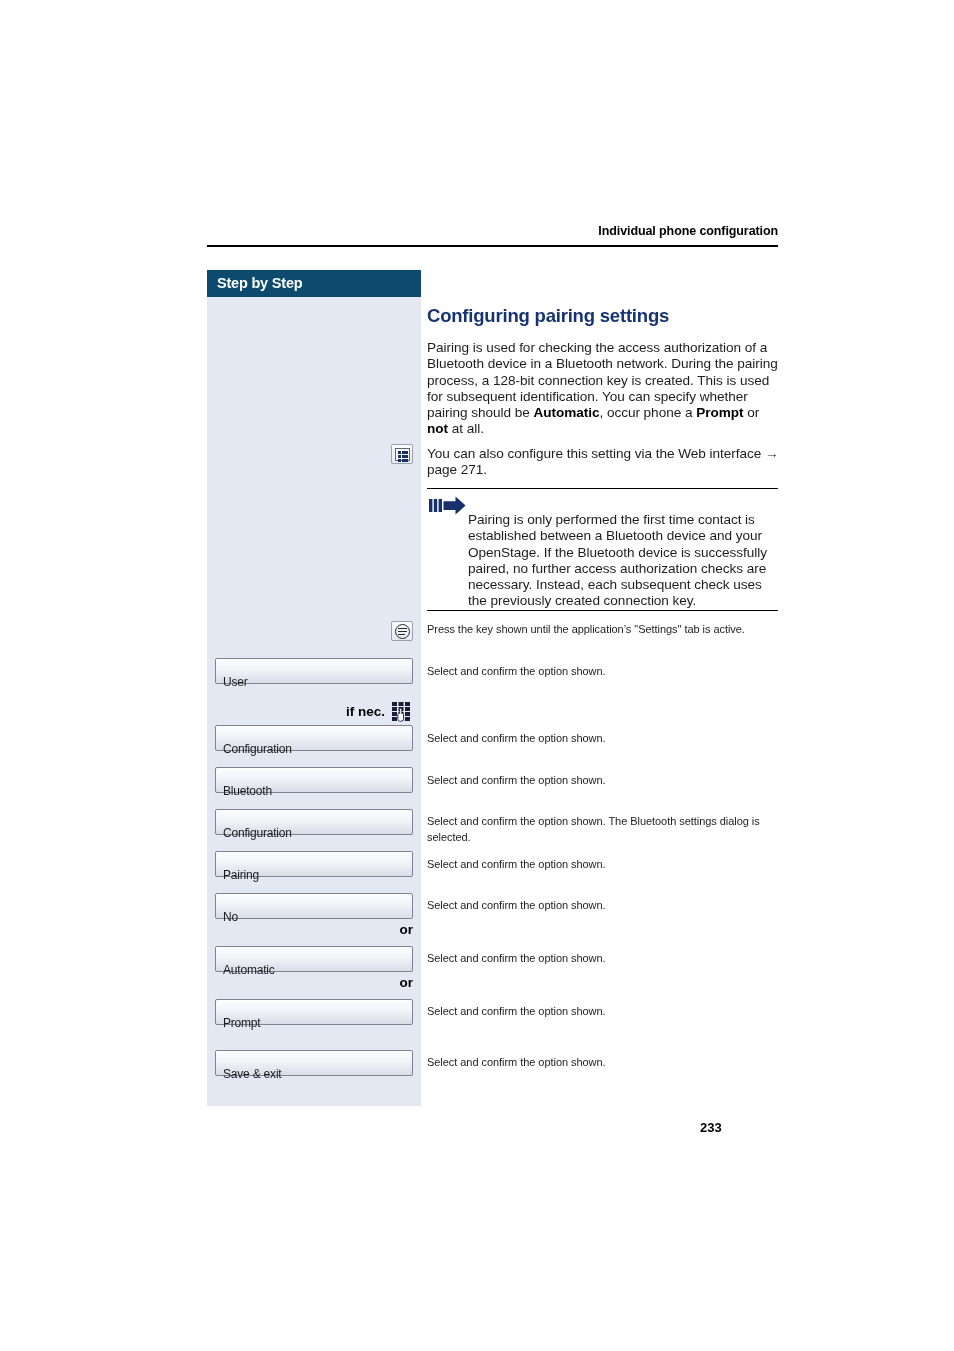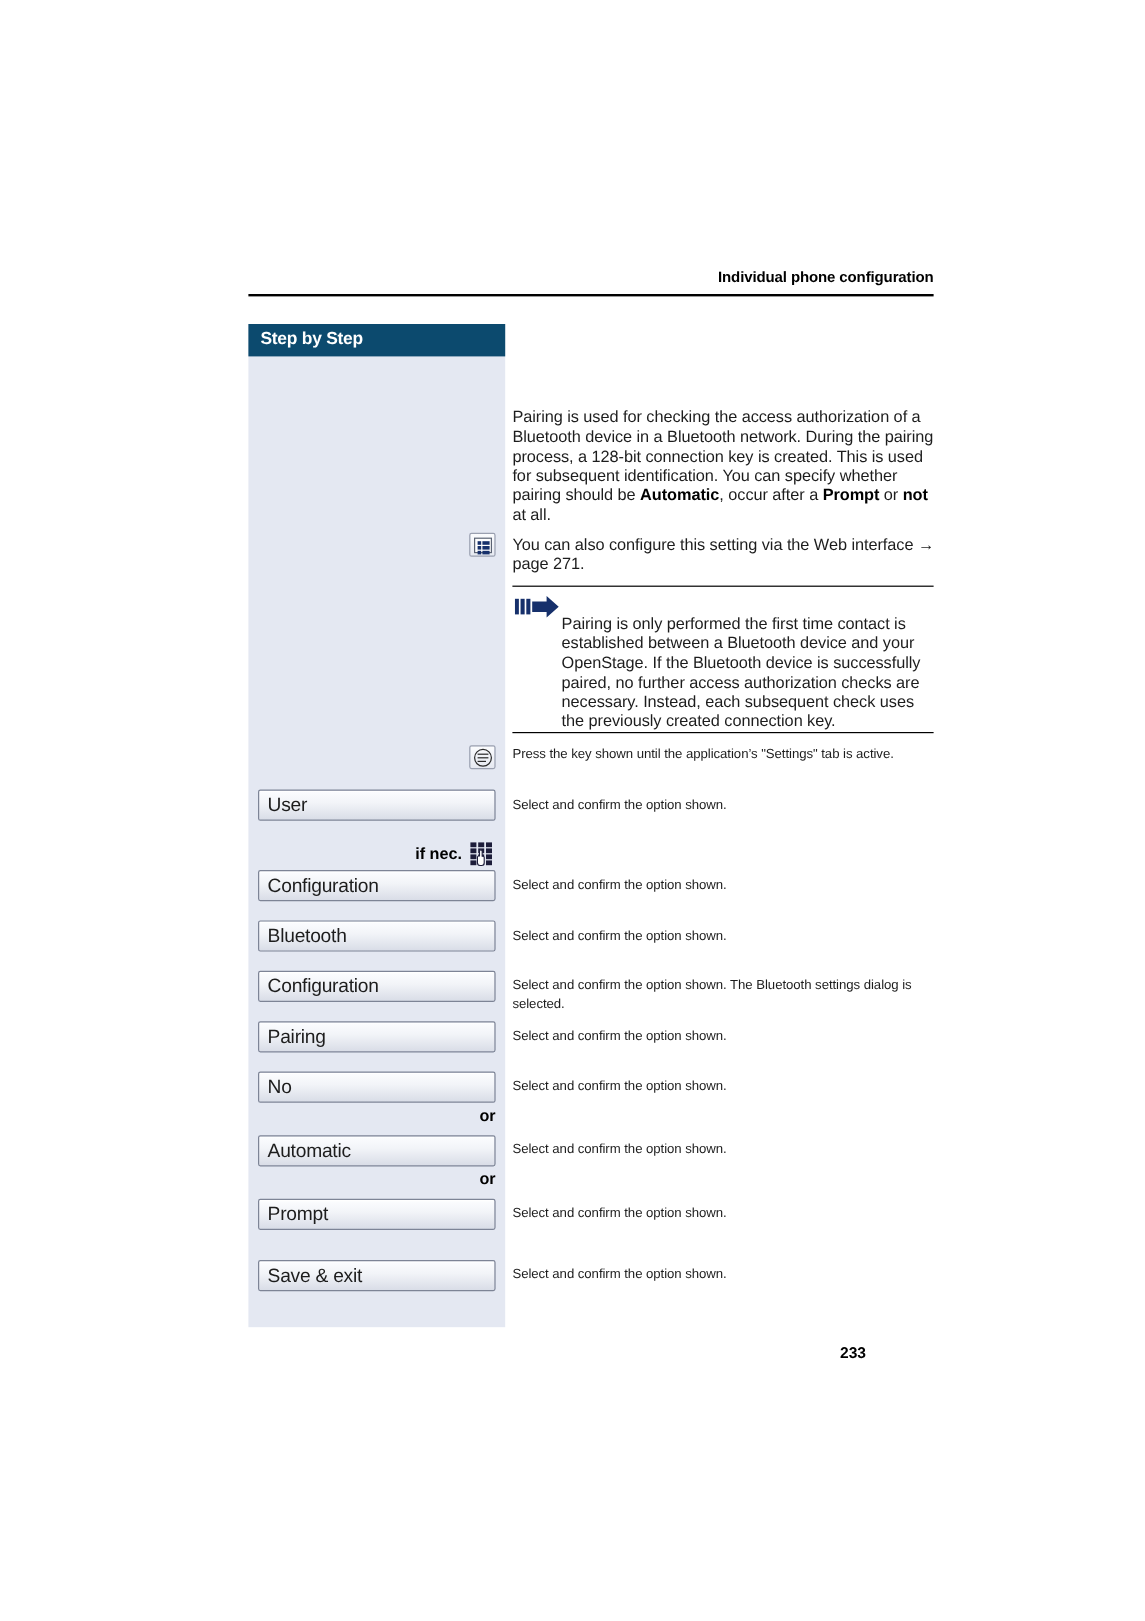--- a/index.html
+++ b/index.html
@@ -78,22 +78,22 @@
     height: 26px;
     box-sizing: border-box;
     border: 1px solid #7d8496;
     border-radius: 2px;
     background: linear-gradient(to bottom, #fcfdff 0%, #f2f4f8 42%, #d9dde7 100%);
     box-shadow: inset 0 1px 0 #ffffff;
   }
   .skey-label {
     position: absolute;
     left: 7px;
-    top: 4px;
-    font-size: 16px;
+    top: 16px;
+    font-size: 12px;
     color: #1d1d1d;
     letter-spacing: -0.2px;
     white-space: nowrap;
   }
 
   
   .ifnec-row {
     position: absolute;
     left: 8px;
     width: 198px;
@@ -325,23 +325,24 @@
 
     <div class="skey" style="top:729px">
       <span class="skey-label">Prompt</span>
     </div>
 
     <div class="skey" style="top:780px">
       <span class="skey-label">Save &amp; exit</span>
     </div>
   </div>
 
+  <div class="h1">Configuring pairing settings</div>
 
   <div class="para" style="top:340px">
-    <span>Pairing is used for checking the access authorization of a Bluetooth device in a Bluetooth network. During the pairing process, a 128-bit connection key is created. This is used for subsequent identification. You can specify whether pairing should be </span><b>Automatic</b><span>, occur after a </span><b>Prompt</b><span> or </span><b>not</b><span> at all.</span>
+    <span>Pairing is used for checking the access authorization of a Bluetooth device in a Bluetooth network. During the pairing process, a 128-bit connection key is created. This is used for subsequent identification. You can specify whether pairing should be </span><b>Automatic</b><span>, occur phone a </span><b>Prompt</b><span> or </span><b>not</b><span> at all.</span>
   </div>
 
   <div class="gutter-icon" style="top:444px">
     <div class="webui-icon">
       <div class="webui-inner">
         <div class="webui-sq" style="top:1.5px"></div>
         <div class="webui-sq" style="top:5.5px"></div>
         <div class="webui-sq" style="top:9.5px"></div>
         <div class="webui-ln" style="top:1.5px;width:6px"></div>
         <div class="webui-ln" style="top:5.5px;width:6px"></div>

